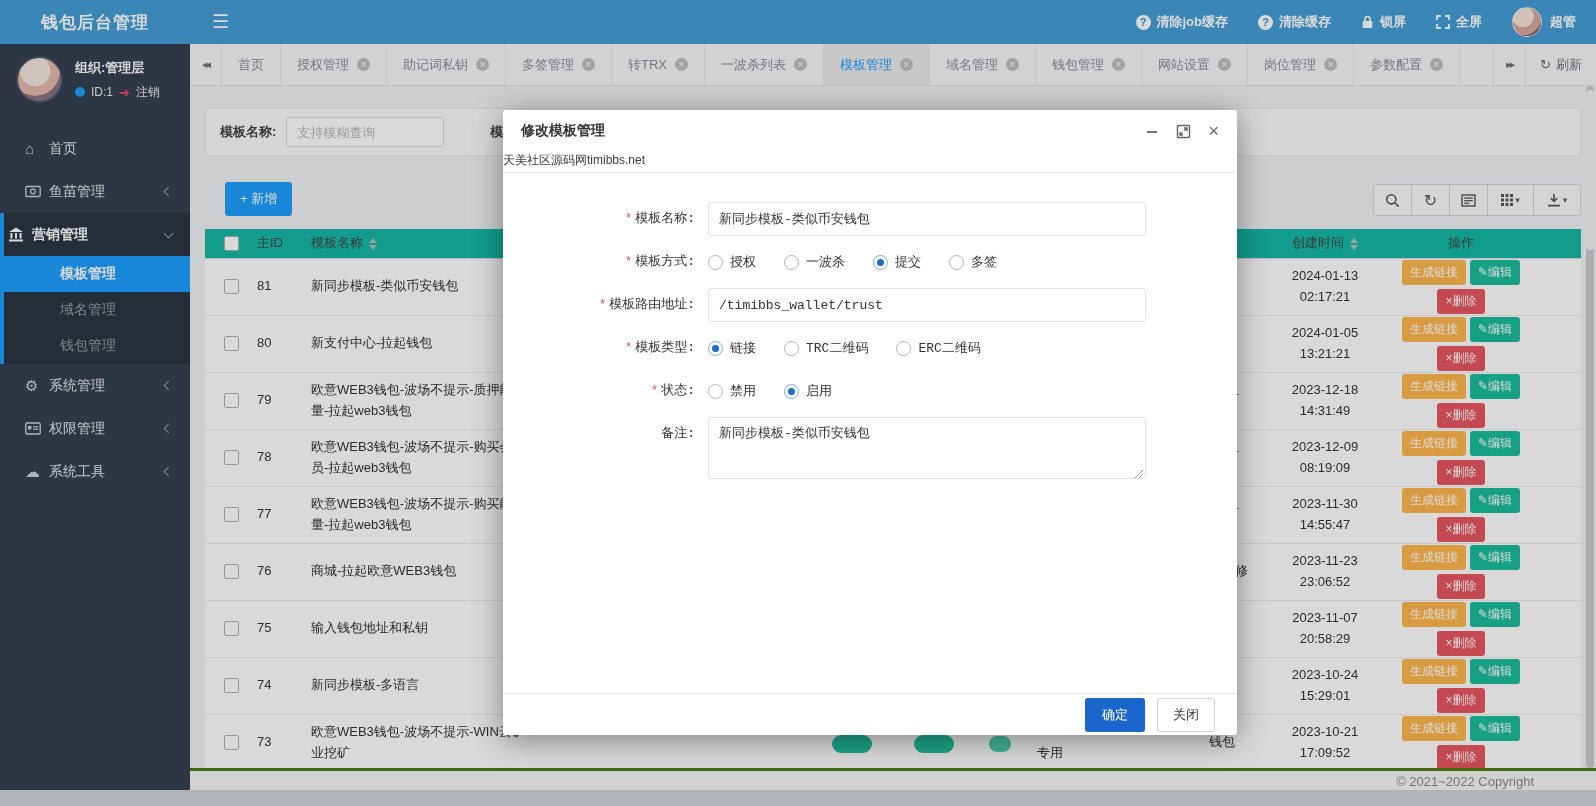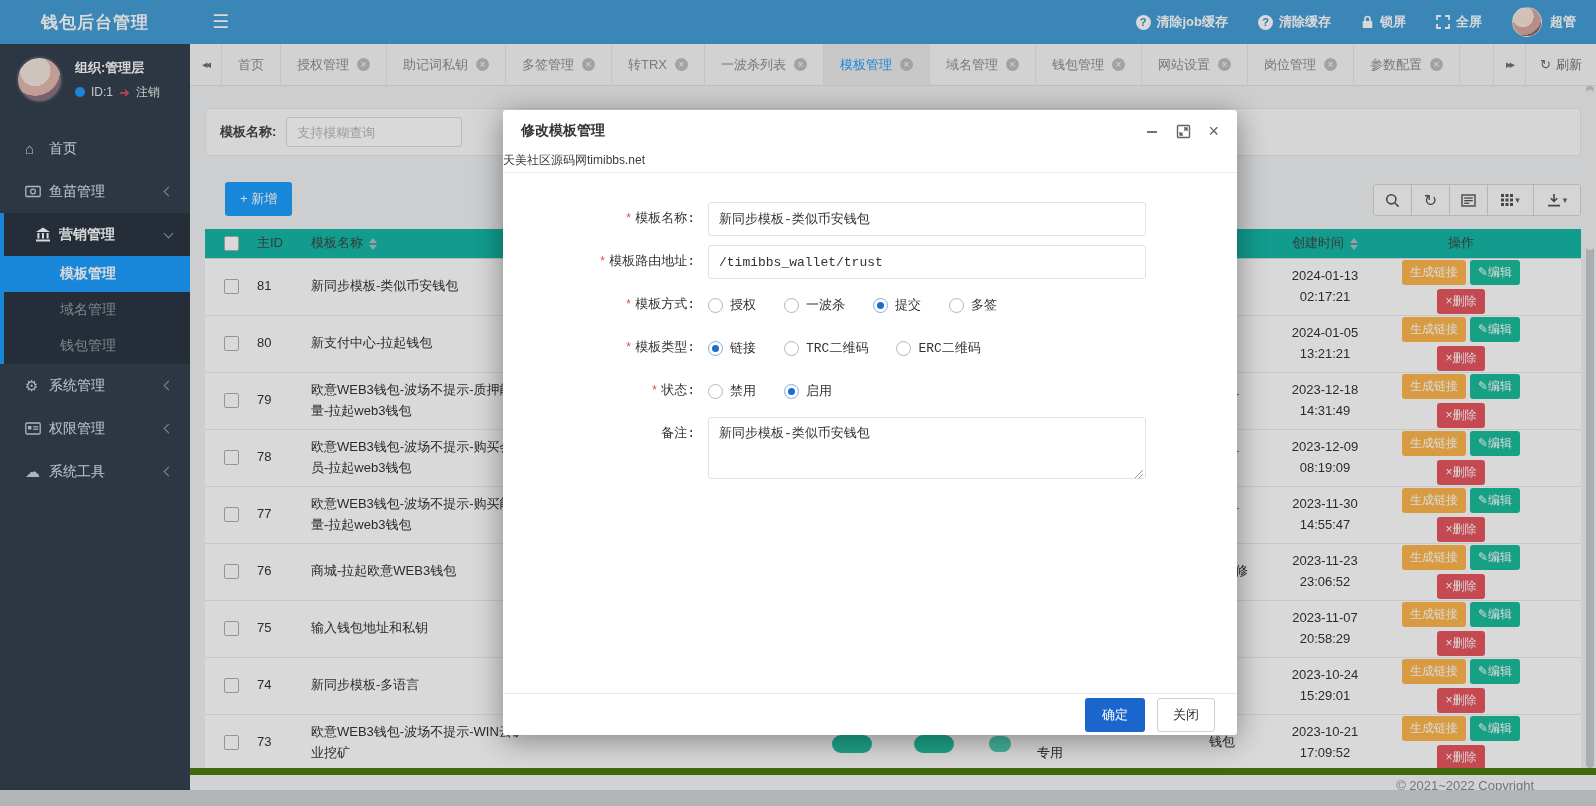--- a/index.html
+++ b/index.html
@@ -27,39 +27,39 @@
   .dot-blue { width:10px; height:10px; border-radius:50%; background:#1E9FFF; display:inline-block; }
   .logout-ic { color:#e74c5b; font-weight:bold; font-size:13px; }
   .menu { margin-top:10px; }
   .menu-item { height:43px; display:flex; align-items:center; padding:0 18px 0 25px; color:#e3e6ea; cursor:pointer; font-size:14px; }
   .menu-item .mi-ic { width:24px; color:#cfd4da; font-size:15px; display:inline-flex; }
   .menu-item .mi-label { flex:1; }
   .chev { width:7px; height:7px; border-left:1.5px solid #9aa1a9; border-bottom:1.5px solid #9aa1a9; display:inline-block; }
   .chev.left { transform:rotate(45deg); }
   .chev.down { transform:rotate(-45deg); margin-top:-3px; }
   .menu-group.active { background:#2c3642; border-left:4px solid #1E9FFF; }
-  .menu-group.active > .menu-item { padding-left:31px; }
+  .menu-group.active > .menu-item { padding-left:4px; }
   .submenu .sub-item { height:36px; display:flex; align-items:center; padding-left:56px; color:#949ca5; cursor:pointer; font-size:14px; }
   .submenu .sub-item.active { background:#1E9FFF; color:#fff; font-weight:bold; }
 
   
   .tabsbar { position:absolute; left:190px; top:44px; width:1406px; height:42px; background:#f7f7f7; border-bottom:1px solid #dde1e6; display:flex; align-items:stretch; z-index:8; }
   .tab-scroll { width:32px; display:flex; align-items:center; justify-content:center; color:#6d7278; border-right:1px solid #e6e6e6; cursor:pointer; font-size:11px; letter-spacing:-2px; }
   .tab-scroll.right { border-right:none; border-left:1px solid #e6e6e6; margin-left:auto; }
   .tab-list { display:flex; align-items:stretch; }
   .tab { display:flex; align-items:center; gap:8px; padding:0 16px; color:#8a8f97; border-right:1px solid #e8e8e8; cursor:pointer; white-space:nowrap; }
   .tab.active { background:#ececec; color:#1E9FFF; }
   .tab-close { width:13px; height:13px; border-radius:50%; background:#bfbfbf; color:#fff; font-size:10px; line-height:13px; text-align:center; }
   .tab-refresh { display:flex; align-items:center; gap:5px; padding:0 14px; color:#6d7278; border-left:1px solid #e6e6e6; cursor:pointer; }
 
   
   .main { position:absolute; left:190px; top:86px; width:1406px; height:682px; padding:22px 15px 0 15px; overflow:hidden; }
   .search-panel { height:48px; background:#fcfcfd; border:1px solid #e8e8e8; border-radius:4px; display:flex; align-items:center; padding:0 14px; gap:10px; }
   .search-panel label { font-weight:bold; color:#444; }
-  .inp { height:30px; border:1px solid #dcdcdc; border-radius:3px; background:#fff; padding:0 10px; font-size:13px; color:#333; width:176px; font-family:inherit; }
+  .inp { height:30px; border:1px solid #dcdcdc; border-radius:3px; background:#fff; padding:0 10px; font-size:13px; color:#333; width:158px; font-family:inherit; }
   .inp::placeholder { color:#b9b9b9; }
   .gap40 { width:26px; }
 
   .toolbar { margin-top:26px; display:flex; align-items:flex-end;padding-left:20px; }
   .btn-add { background:#1E9FFF; color:#fff; border:none; border-radius:3px; padding:8px 15px; font-size:13px; cursor:pointer; font-family:inherit; }
   .tool-group { margin-left:auto; display:flex; border:1px solid #d6d6d6; border-radius:3px; overflow:hidden; }
   .tg-btn { width:38px; height:30px; background:#fbfbfb; border-right:1px solid #d6d6d6; display:flex; align-items:center; justify-content:center; gap:2px; color:#555; cursor:pointer; }
   .tg-btn:last-child { border-right:none; }
   .caret { font-size:9px; color:#666; }
   .tg-btn.wide { width:46px; }
@@ -78,21 +78,21 @@
   td.c-fill { position:relative; }
   .time-cell { color:#555; text-align:center; }
   .act-wrap { display:flex; flex-wrap:wrap; justify-content:center; gap:4px; padding:0 4px; }
   .btn-s { border:none; border-radius:3px; color:#fff; font-size:12px; padding:4px 8px; cursor:pointer; font-family:inherit; white-space:nowrap; }
   .btn-link { background:#ffb74d; }
   .btn-edit { background:#1abc9c; }
   .btn-del { background:#e8565f; }
   .pill { position:absolute; background:#23c1a0; border-radius:10px; }
   .frag2 { position:absolute; color:#333; }
 
-  .content-footer { position:absolute; left:190px; top:768px; width:1406px; height:22px; background:#f7f7f7; border-top:7px solid #4d7c0f; z-index:8; }
+  .content-footer { position:absolute; left:190px; top:768px; width:1406px; height:22px; background:#f7f7f7; border-top:3px solid #4d7c0f; z-index:8; }
   .copyright { position:absolute; right:62px; top:3px; color:#8a8a8a; font-size:13px; }
   .bottom-strip { position:absolute; left:0; top:790px; width:1596px; height:16px; background:#d2d5d9; z-index:9; }
   .vscroll { position:absolute; right:2px; top:86px; width:8px; height:682px; background:#c9ccd0; border-radius:4px; z-index:8; }
   .vscroll .thumb { position:absolute; top:4px; left:0; width:8px; height:160px; background:#f2f2f2; border-radius:4px; }
 
   
   .dim { position:absolute; inset:0; background:rgba(0,0,0,0.15); z-index:40; }
   .modal { position:absolute; left:503px; top:110px; width:734px; height:625px; background:#fff; border-radius:3px; box-shadow:0 5px 30px rgba(0,0,0,.4); z-index:50; }
   .modal-titlebar { height:42px; display:flex; align-items:center; padding:0 18px; }
   .modal-title { font-size:14px; font-weight:bold; color:#333; }
@@ -564,24 +564,20 @@
       </span>
     </div>
     <div class="watermark">天美社区源码网timibbs.net</div>
 
     <div class="modal-form">
       <div class="f-row">
         <div class="f-label"><span class="req">*</span><span>模板名称:</span></div>
         <div class="f-ctl"><input class="f-inp" value="新同步模板-类似币安钱包" style=""></div>
       </div>
       <div class="f-row">
-        <div class="f-label"><span class="req">*</span><span>模板路由地址:</span></div>
-        <div class="f-ctl"><input class="f-inp" value="/timibbs_wallet/trust" style=""></div>
-      </div>
-      <div class="f-row">
         <div class="f-label"><span class="req">*</span><span>模板方式:</span></div>
         <div class="f-ctl">
             <div class="radio-row">
               <span class="radio-opt">
                 <span class="rdo"></span>
                 <span>授权</span>
               </span>
               <span class="radio-opt">
                 <span class="rdo"></span>
                 <span>一波杀</span>
@@ -589,20 +585,24 @@
               <span class="radio-opt sel">
                 <span class="rdo"></span>
                 <span>提交</span>
               </span>
               <span class="radio-opt">
                 <span class="rdo"></span>
                 <span>多签</span>
               </span>
             </div>
           </div>
+      </div>
+      <div class="f-row">
+        <div class="f-label"><span class="req">*</span><span>模板路由地址:</span></div>
+        <div class="f-ctl"><input class="f-inp" value="/timibbs_wallet/trust" style=""></div>
       </div>
       <div class="f-row">
         <div class="f-label"><span class="req">*</span><span>模板类型:</span></div>
         <div class="f-ctl">
             <div class="radio-row">
               <span class="radio-opt sel">
                 <span class="rdo"></span>
                 <span>链接</span>
               </span>
               <span class="radio-opt">

